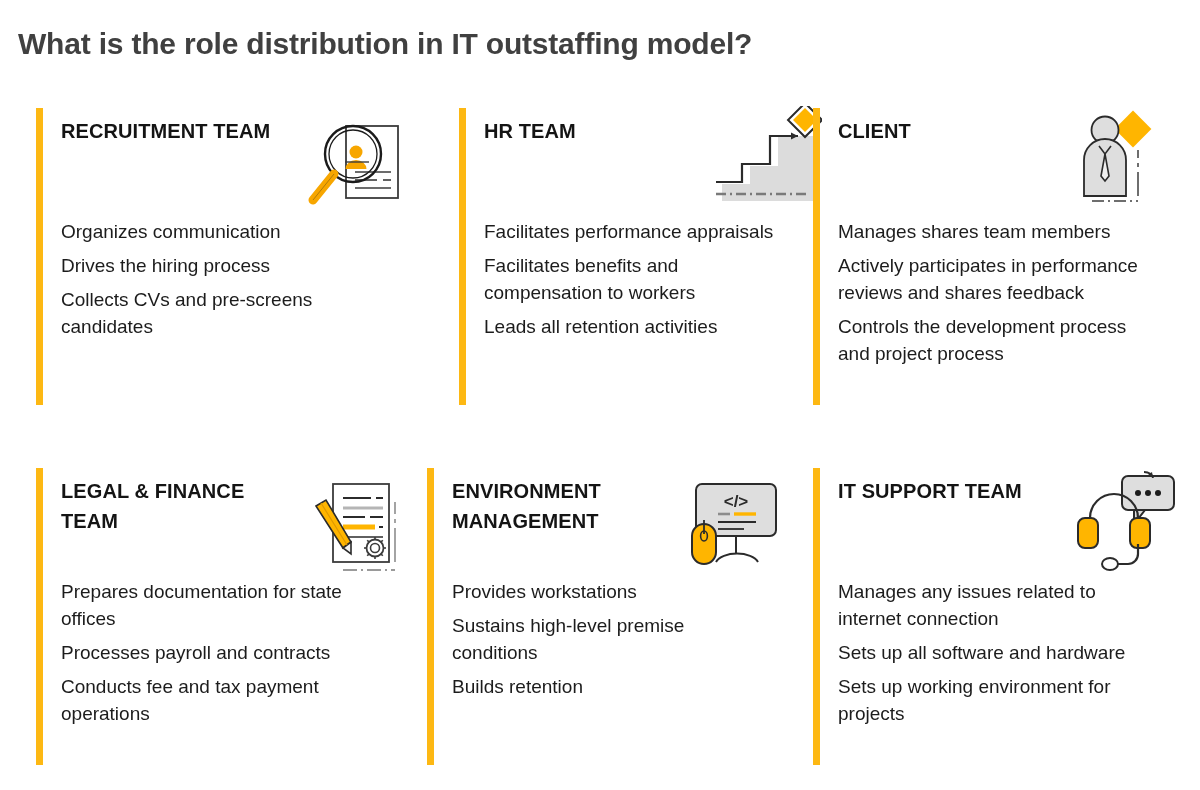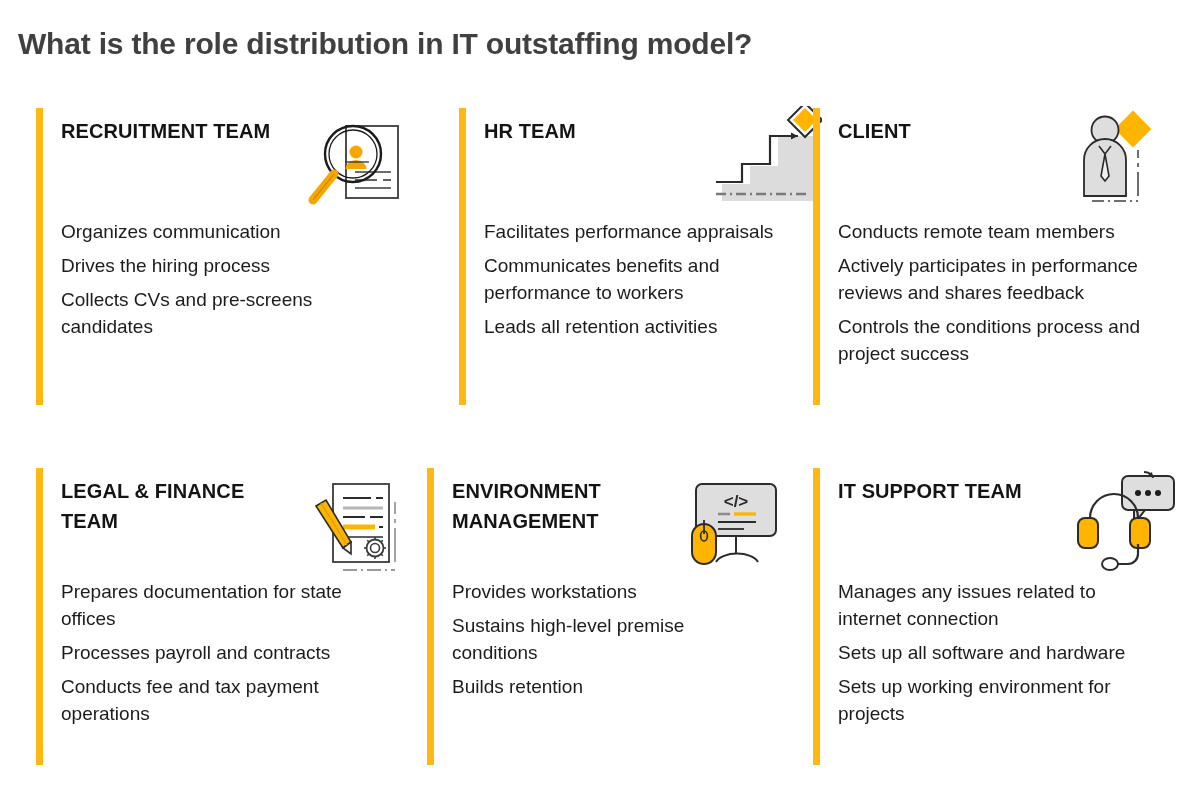--- a/index.html
+++ b/index.html
@@ -152,21 +152,21 @@
         <polygon points="86,30 79,26.5 79,33.5" fill="#2b2b2b"></polygon>
         <line x1="4" y1="88" x2="98" y2="88" stroke="#7a7a7a" stroke-width="2.4" stroke-dasharray="10 4 2 4"></line>
         <g transform="translate(93,14) rotate(45)">
           <rect x="-12" y="-12" width="24" height="24" fill="none" stroke="#2b2b2b" stroke-width="2"></rect>
           <rect x="-8.5" y="-8.5" width="17" height="17" fill="#FFB500"></rect>
         </g>
       </svg>
     </div>
     <ul class="card-list">
       <li>Facilitates performance appraisals</li>
-      <li>Communicates benefits and performance to workers</li>
+      <li>Facilitates benefits and compensation to workers</li>
       <li>Leads all retention activities</li>
     </ul>
   </div>
 
   <div class="card c2 short-head">
     <div class="accent-bar" style="background: rgb(253, 184, 19);"></div>
     <h2 class="card-heading">CLIENT</h2>
     <div class="card-icon">
       <svg viewBox="0 0 110 110" width="110" height="110" aria-hidden="true">
         <g transform="translate(61,27) rotate(45)">
@@ -176,23 +176,23 @@
         <path d="M12 94 L12 58 a21 21 0 0 1 42 0 L54 94 Z" fill="#dedede" stroke="#2b2b2b" stroke-width="1.8"></path>
         <path d="M27 44 L33 52 L39 44" fill="none" stroke="#2b2b2b" stroke-width="1.6"></path>
         <path d="M33 52 L29 74 L33 79 L37 74 Z" fill="#efefef" stroke="#2b2b2b" stroke-width="1.6"></path>
         <line x1="66" y1="48" x2="66" y2="56" stroke="#6e6e6e" stroke-width="2"></line>
         <line x1="66" y1="61" x2="66" y2="65" stroke="#6e6e6e" stroke-width="2"></line>
         <line x1="66" y1="70" x2="66" y2="94" stroke="#6e6e6e" stroke-width="2"></line>
         <line x1="20" y1="99" x2="66" y2="99" stroke="#6e6e6e" stroke-width="2" stroke-dasharray="12 4 2 4"></line>
       </svg>
     </div>
     <ul class="card-list">
-      <li>Conducts remote team members</li>
+      <li>Manages shares team members</li>
       <li>Actively participates in performance reviews and shares feedback</li>
-      <li>Controls the conditions process and project success</li>
+      <li>Controls the development process and project process</li>
     </ul>
   </div>
 
   <div class="card c3">
     <div class="accent-bar" style="background: rgb(253, 184, 19);"></div>
     <h2 class="card-heading">LEGAL &amp; FINANCE TEAM</h2>
     <div class="card-icon">
       <svg viewBox="0 0 110 110" width="110" height="110" aria-hidden="true">
         <rect x="34" y="8" width="56" height="78" fill="#ffffff" stroke="#3b3b3b" stroke-width="1.8"></rect>
         <line x1="44" y1="22" x2="72" y2="22" stroke="#2b2b2b" stroke-width="2"></line>

